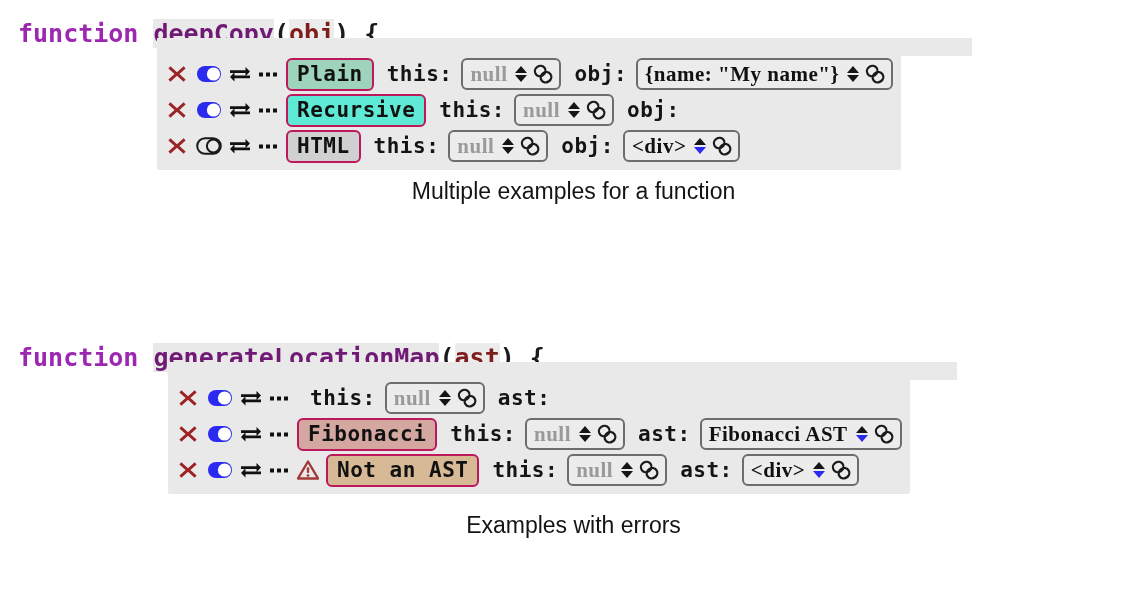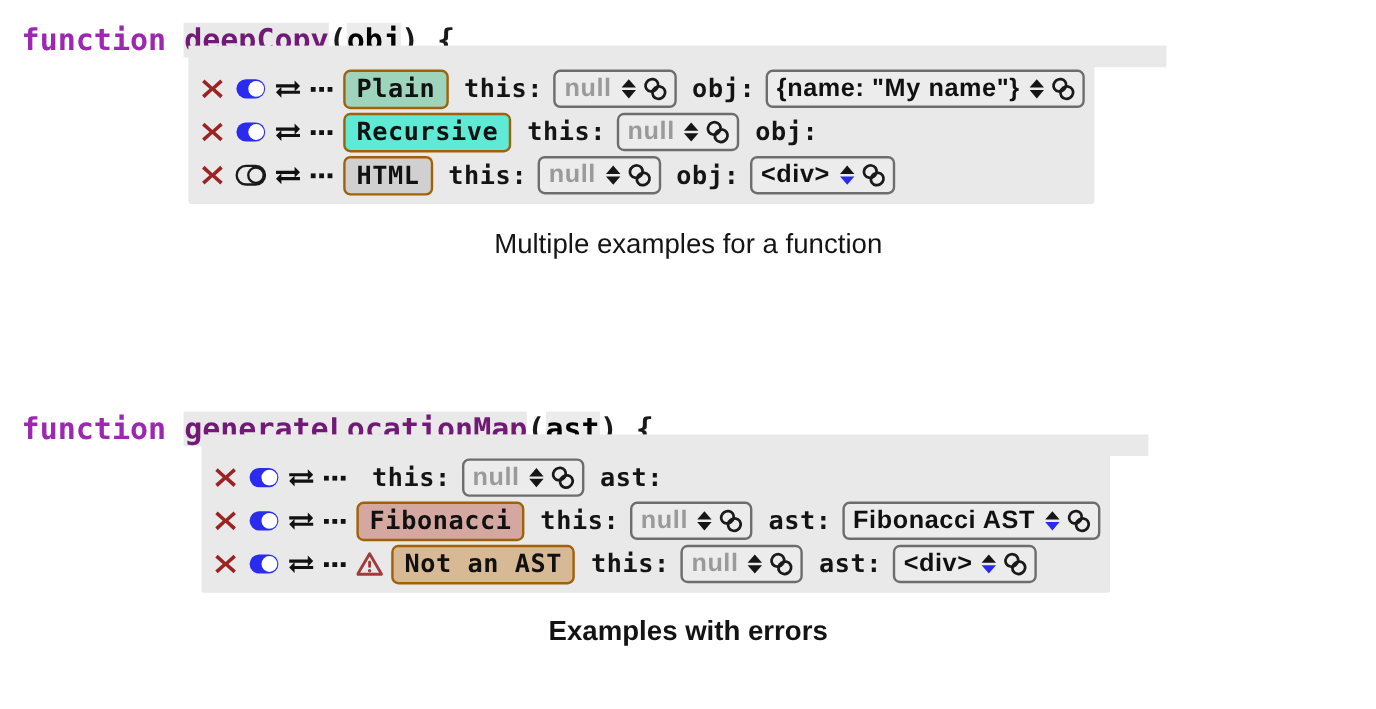--- a/index.html
+++ b/index.html
@@ -30,21 +30,21 @@
     white-space: nowrap;
     font-size: 25px;
     line-height: 40px;
     font-weight: 700;
     letter-spacing: 0px;
   }
   .sig-indent { display: inline-block; width: 18px; }
   .kw-function { color: #9c27b0; }
   .fn-name { color: #701a75; background: #e9e9e9; }
   .punc { color: #1a1a1a; }
-  .param { color: #000000; background: #ececec; }
+  .param { color: #7f1d1d; background: #ececec; }
 
   
   .panel {
     position: relative;
     background: #e9e9e9;
     display: inline-block;
     padding: 2px 0 6px 0;
     margin-left: 157px;
     border-radius: 2px;
   }
@@ -93,21 +93,21 @@
     color: #111;
   }
   .warn-icon {
     width: 22px; height: 20px;
     margin-right: 7px;
   }
 
   
   .chip {
     display: inline-block;
-    border: 2px solid #a16207;
+    border: 2px solid #be185d;
     border-radius: 6px;
     padding: 1px 9px 2px 9px;
     font-size: 21px;
     line-height: 26px;
     font-weight: 700;
     color: #111;
     font-family: "DejaVu Sans Mono", "Liberation Mono", monospace;
     letter-spacing: 0.5px;
     box-sizing: border-box;
   }
@@ -132,21 +132,21 @@
     padding: 1px 5px 2px 7px;
     box-sizing: border-box;
     height: 32px;
   }
   .field-text {
     font-size: 21px;
     line-height: 24px;
     font-weight: 700;
     color: #111;
     letter-spacing: 0.5px;
-    font-family: Liberation Sans, sans-serif;
+    font-family: Liberation Serif, serif;
   }
   .field-text.placeholder { color: #9a9a9a; }
 
   .stepper {
     display: inline-flex;
     flex-direction: column;
     justify-content: center;
     margin: 0 4px 0 8px;
     line-height: 0;
   }
@@ -178,22 +178,22 @@
 
   
   .caption {
     text-align: center;
     font-family: "Liberation Sans", sans-serif;
     font-size: 23px;
     color: #141414;
     margin-top: 16px;
     width: 1147px;
   }
-  .caption.cap1 { margin-top: 20px; }
-  .caption.cap2 { margin-top: 18px; font-weight: bold; }
+  .caption.cap1 { margin-top: 8px; }
+  .caption.cap2 { margin-top: 18px; }
 </style>
 </head>
 <body>
 
 <div id="root">
     <div class="figure fig1"><div class="sig-line"><span class="sig-indent"></span><span class="kw-function">function</span><span> </span><span class="fn-name">deepCopy</span><span class="punc">(</span><span class="param">obj</span><span class="punc">)</span><span> </span><span class="punc">{</span></div><div class="panel panel1"><div class="row">
           <span class="icon x-icon">
             <svg viewBox="0 0 20 20" width="20" height="20" aria-hidden="true">
               <path d="M3.4 2.2 L10 8.3 L16.6 2.2 L18.6 4.6 L12.4 10 L18.6 15.4 L16.6 17.8 L10 11.7 L3.4 17.8 L1.4 15.4 L7.6 10 L1.4 4.6 Z" fill="#9b2323"></path>
             </svg>

